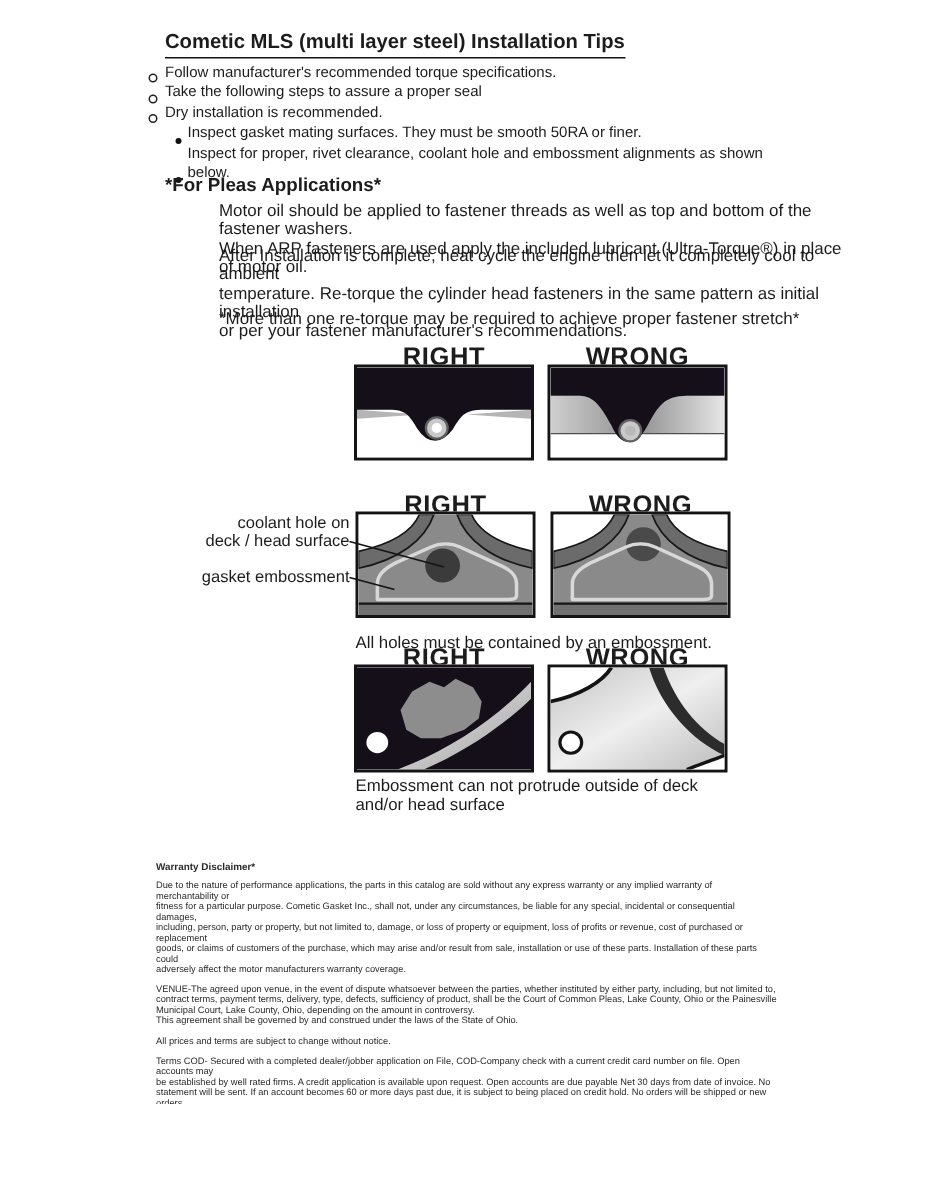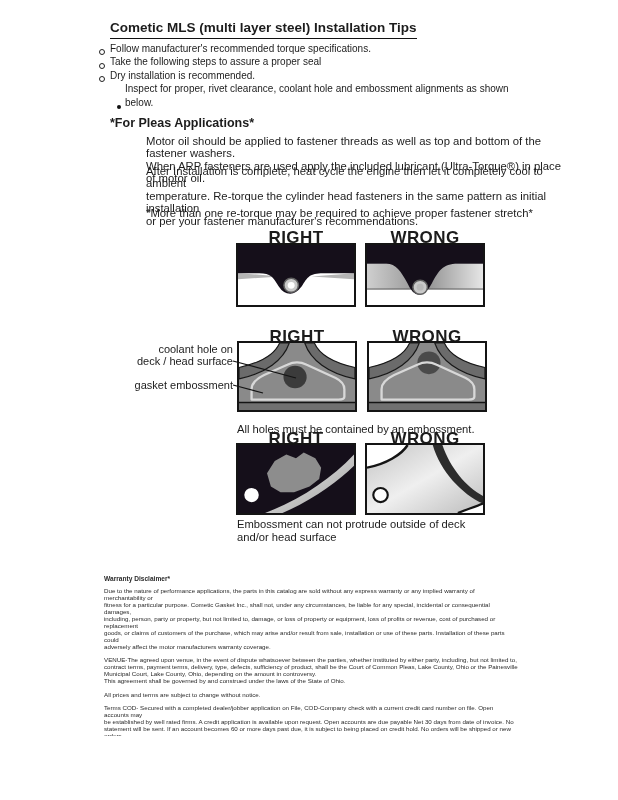--- a/index.html
+++ b/index.html
@@ -48,20 +48,24 @@
       <span class="marker-o"></span>
       <span>Follow manufacturer's recommended torque specifications.</span>
     </div>
     <div class="bullet-row">
       <span class="marker-o"></span>
       <span>Take the following steps to assure a proper seal</span>
     </div>
     <div class="bullet-row">
       <span class="marker-o"></span>
       <span>Dry installation is recommended.</span>
+    </div>
+    <div class="bullet-row sub">
+      <span class="marker-f"></span>
+      <span>Inspect gasket mating surfaces.  They must be smooth 50RA or finer.</span>
     </div>
     <div class="bullet-row sub">
       <span class="marker-f"></span>
       <span>Inspect for proper, rivet clearance, coolant hole and embossment alignments as shown below.</span>
     </div>
   </div>
 
   <div class="sect-head" style="top:116px;">*For Pleas Applications*</div>
   <div class="body-par" style="top:135px;">
       <div>Motor oil should be applied to fastener threads as well as top and bottom of the fastener washers.</div>

